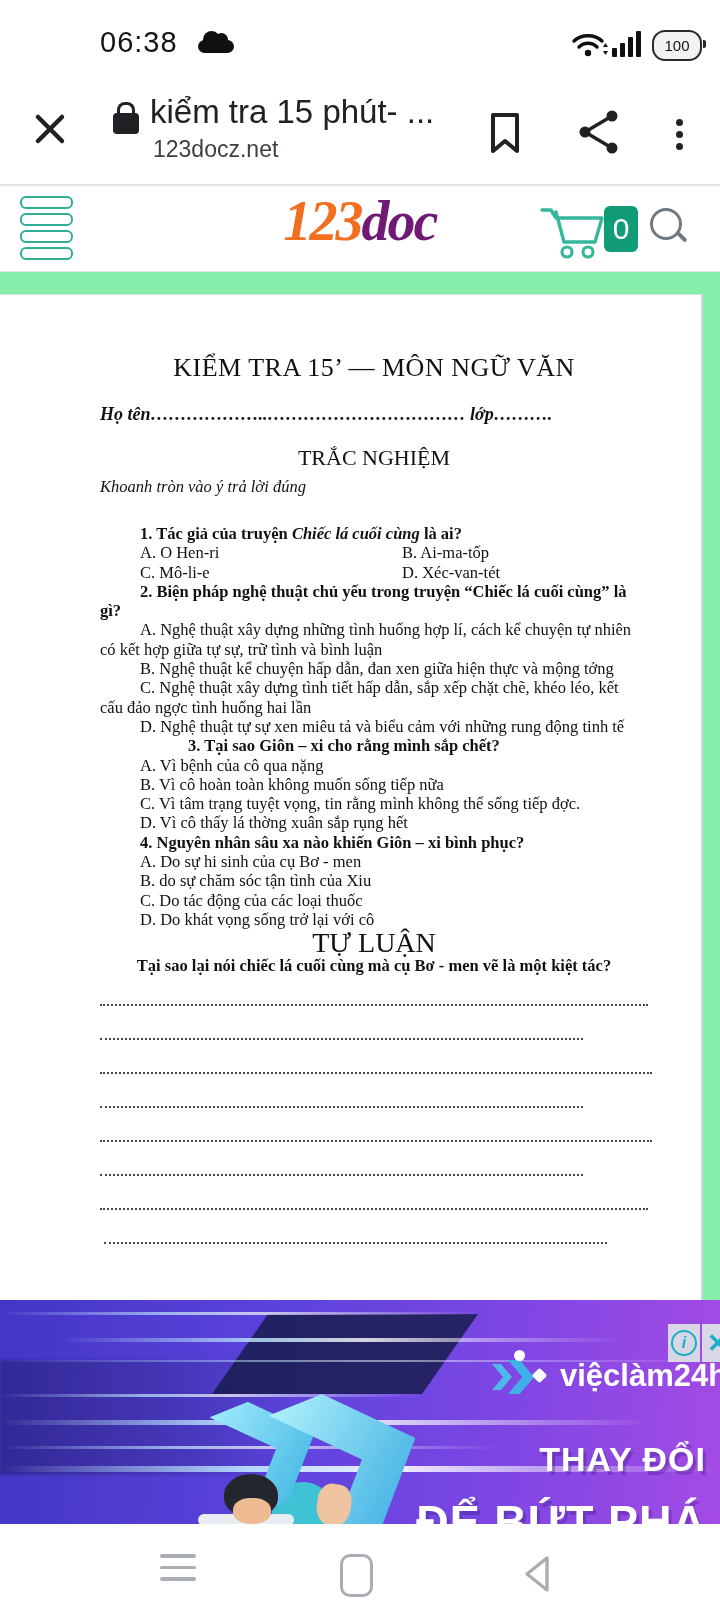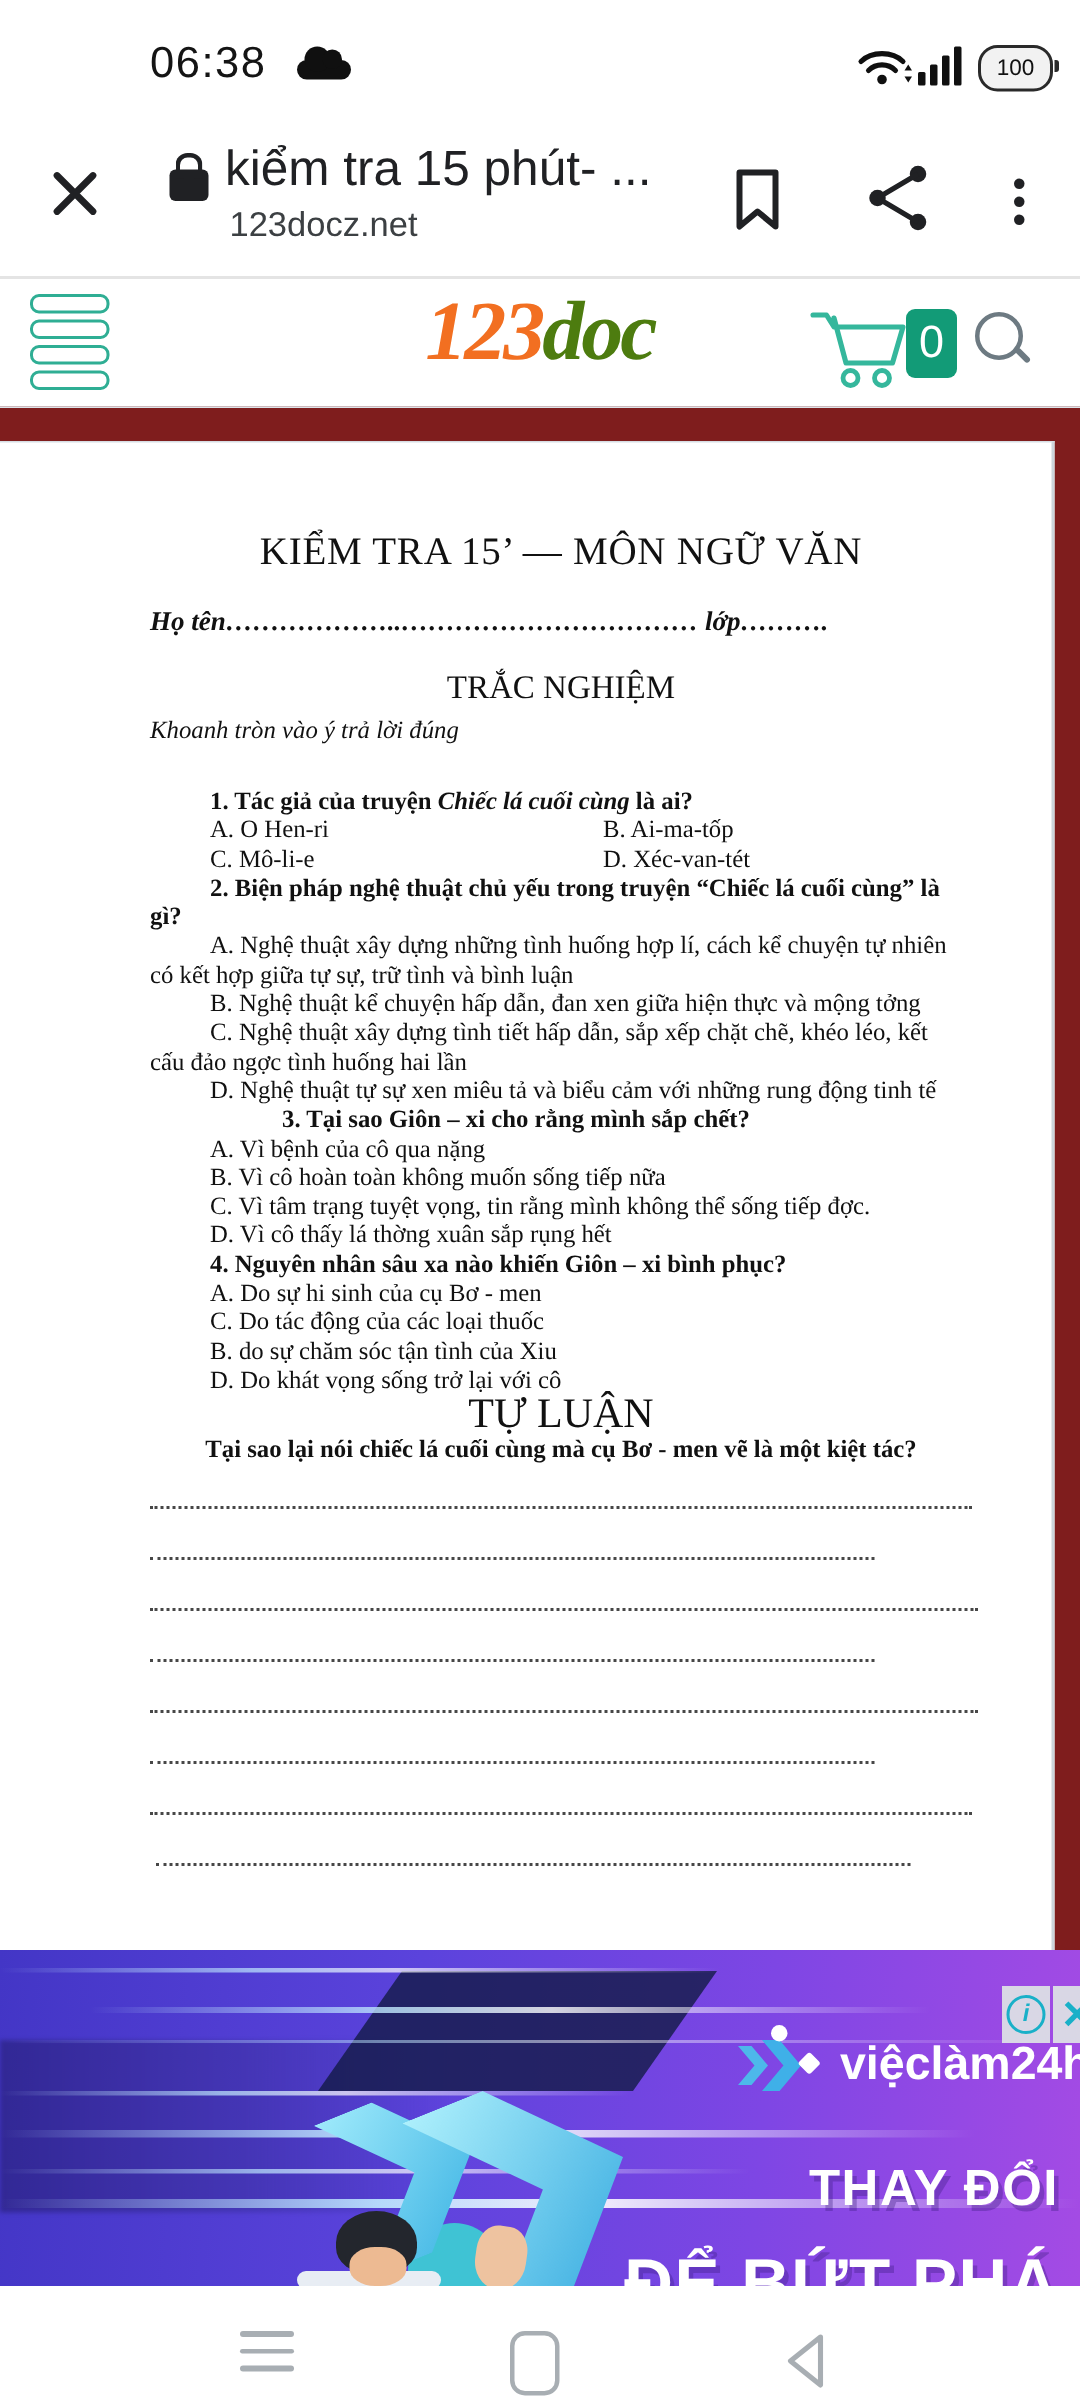--- a/index.html
+++ b/index.html
@@ -29,30 +29,30 @@
     border-bottom:none;border-radius:8px 8px 0 0;}
   .vdots i{display:block;width:7px;height:7px;border-radius:50%;background:#202124;margin:5px 0;}
 
   
   .siteheader{position:absolute;top:184px;left:0;width:720px;height:87px;background:#fff;
     border-top:2px solid #e4e4e4;border-bottom:1px solid #e6e9ea;}
   .hambars{position:absolute;left:20px;top:10px;}
   .hambars i{display:block;width:49px;height:9px;border:2.5px solid #2fae94;border-radius:6px;margin-bottom:4px;background:#fff;}
   .sitelogo{position:absolute;left:0;top:3px;width:720px;text-align:center;
     font-family:"Liberation Serif",serif;font-style:italic;font-weight:bold;font-size:56px;letter-spacing:-2px;cursor:pointer;}
-  .logo-123{color:#f26f21;} .logo-doc{color:#4d7c0f;}
+  .logo-123{color:#f26f21;} .logo-doc{color:#701a75;}
   .cartwrap{position:absolute;left:538px;top:14px;width:110px;height:62px;cursor:pointer;}
   .cartbadge{position:absolute;left:66px;top:6px;width:34px;height:46px;background:#129b77;border-radius:6px;
     color:#fff;font-size:30px;display:flex;align-items:center;justify-content:center;}
   .searchbtn{position:absolute;left:650px;top:22px;width:40px;height:40px;cursor:pointer;}
   .searchbtn .lens{position:absolute;left:0;top:0;width:26px;height:26px;border:3.5px solid #6d7a82;border-radius:50%;}
   .searchbtn .stem{position:absolute;left:26px;top:27px;width:12px;height:3.5px;background:#6d7a82;transform:rotate(45deg);border-radius:2px;}
 
   
-  .pagezone{position:absolute;top:271px;left:0;width:720px;height:1029px;background:#7f1d1d;border-top:1px solid #dde3e9;}
+  .pagezone{position:absolute;top:271px;left:0;width:720px;height:1029px;background:#86efac;border-top:1px solid #dde3e9;}
   .page{position:absolute;top:22px;left:0;width:703px;height:1007px;background:#fff;
     border-right:2px solid #cdd5dc;border-top:1px solid #d6dde3;box-sizing:border-box;}
   .doccontent{position:relative;width:703px;box-sizing:border-box;padding:0 55px 0 100px;
     font-family:"Liberation Serif",serif;color:#111;}
   .doctitle{margin-top:58px;text-align:center;font-size:26px;letter-spacing:.5px;white-space:nowrap;}
   .nameline{margin-top:21px;text-align:left;font-size:18px;font-weight:bold;font-style:italic;white-space:nowrap;}
   .secmcq{margin-top:20px;text-align:center;font-size:22px;}
   .instr{margin-top:6px;font-size:16.5px;font-style:italic;}
   .docbody{margin-top:27px;}
   .dl{font-size:16.5px;line-height:19.3px;white-space:nowrap;}
@@ -206,22 +206,22 @@
             <div class="dl ind"><span>C. Nghệ thuật xây dựng tình tiết hấp dẫn, sắp xếp chặt chẽ, khéo léo, kết</span></div>
             <div class="dl"><span>cấu đảo ngợc tình huống hai lần</span></div>
             <div class="dl ind"><span>D. Nghệ thuật tự sự xen  miêu tả và biểu cảm với những rung động tinh tế</span></div>
             <div class="dl ind"><span style="font-weight: bold; margin-left: 48px;">3. Tại sao Giôn – xi cho rằng mình sắp chết?</span></div>
             <div class="dl ind"><span>A. Vì bệnh của cô qua nặng</span></div>
             <div class="dl ind"><span>B. Vì cô hoàn toàn không muốn sống tiếp nữa</span></div>
             <div class="dl ind"><span>C. Vì tâm trạng tuyệt vọng, tin rằng mình không thể sống tiếp đợc.</span></div>
             <div class="dl ind"><span>D. Vì cô thấy lá thờng xuân sắp rụng hết</span></div>
             <div class="dl ind"><span style="font-weight: bold;">4. Nguyên nhân sâu xa nào khiến Giôn – xi bình phục?</span></div>
             <div class="dl ind"><span>A. Do sự hi sinh của cụ Bơ - men</span></div>
+            <div class="dl ind"><span>B. do sự chăm sóc tận tình của Xiu</span></div>
             <div class="dl ind"><span>C. Do tác động của các loại thuốc</span></div>
-            <div class="dl ind"><span>B. do sự chăm sóc tận tình của Xiu</span></div>
             <div class="dl ind"><span>D. Do khát vọng sống trở lại với cô</span></div>
             <div class="dl c" style="font-size: 28px; line-height: 27px;"><span>TỰ LUẬN</span></div>
             <div class="dl c"><span style="font-weight: bold;">Tại sao lại nói chiếc lá cuối cùng mà cụ Bơ - men  vẽ là một kiệt tác?</span></div>
           </div>
         <div class="answers">
             <div class="ansline first" style="width: 548px;"></div>
             <div class="ansline" style="width: 483px;"></div>
             <div class="ansline" style="width: 552px;"></div>
             <div class="ansline" style="width: 483px;"></div>
             <div class="ansline" style="width: 552px;"></div>

